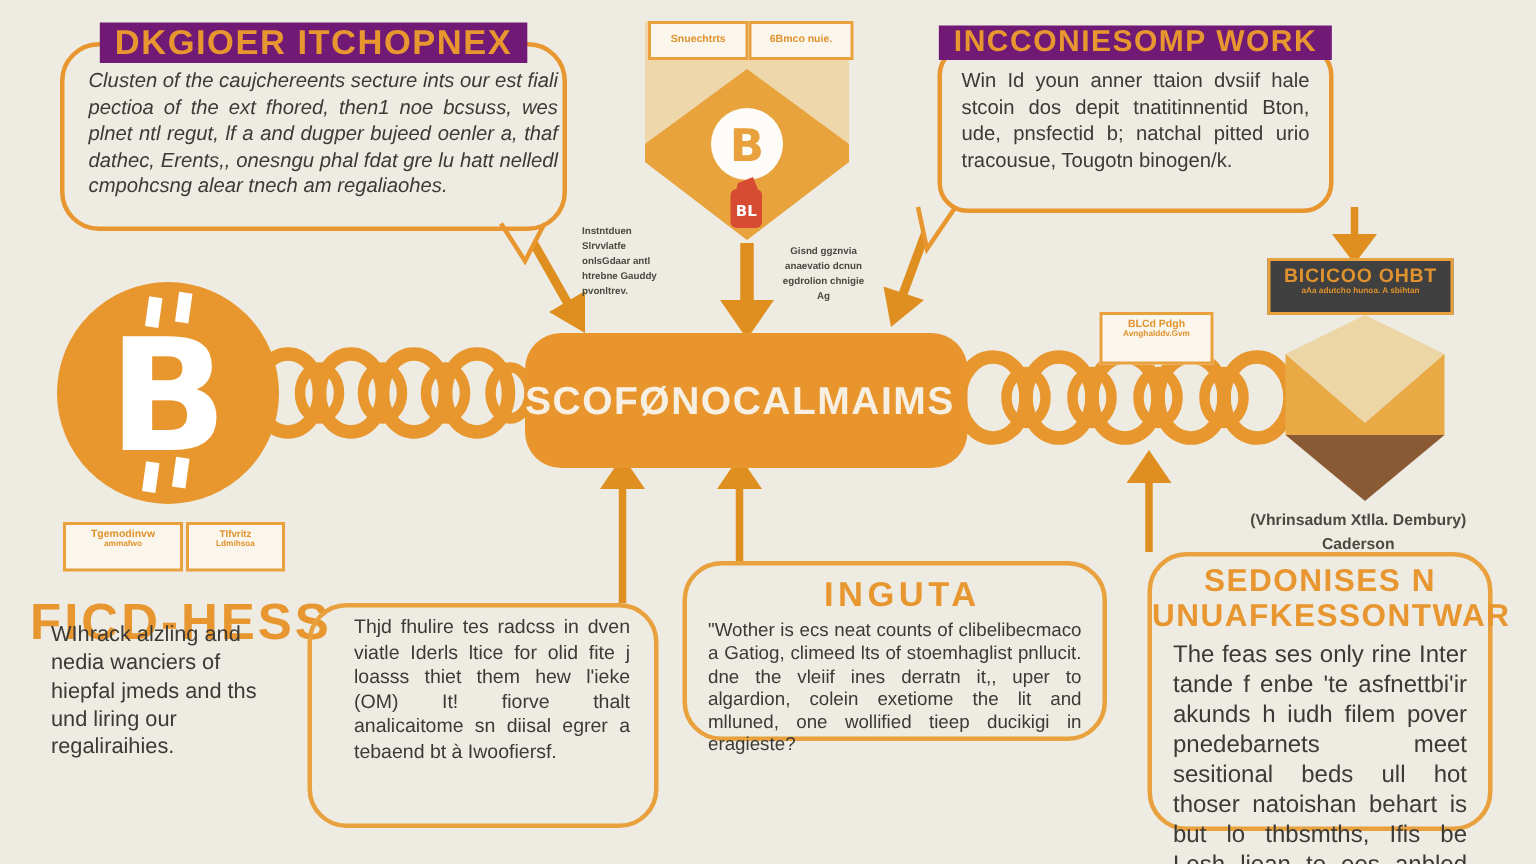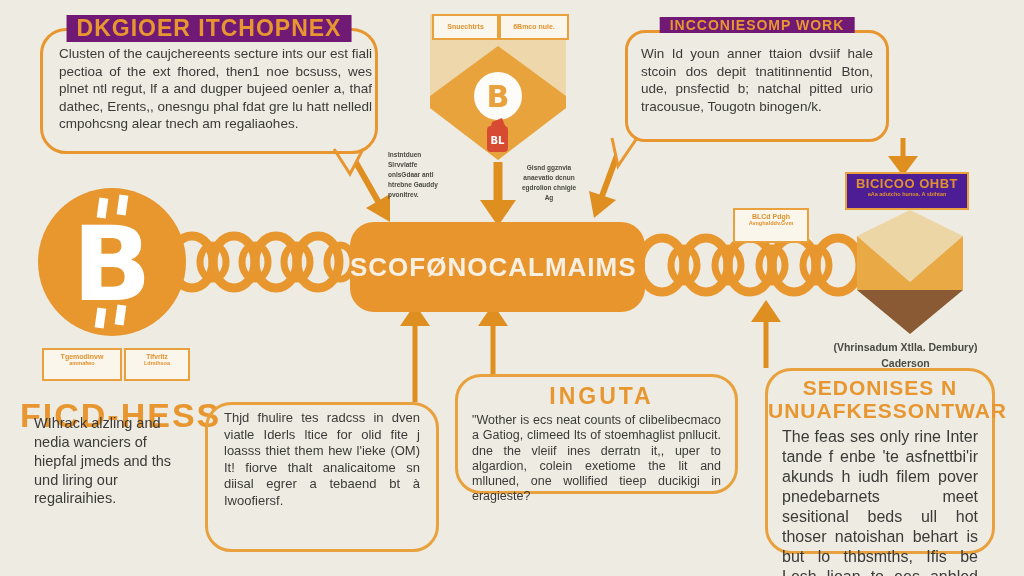--- a/index.html
+++ b/index.html
@@ -128,44 +128,44 @@
       <line x1="766" y1="368" x2="766" y2="320" stroke="#df8e20" stroke-width="5"></line>
       <polygon points="751,322 781,322 766,300" fill="#df8e20"></polygon>
     </g>
 
     <path d="M334,149 L350,174 L363,149" fill="#edebe2" stroke="#e8962f" stroke-width="3"></path>
     <path d="M612,138 L618,166 L637,138" fill="#edebe2" stroke="#e8962f" stroke-width="3"></path>
   </svg>
 
   <div class="callout" style="left:40px; top:28px; width:332px; height:120px;">
     <div class="callout-title" style="font-size:23px;">DKGIOER ITCHOPNEX</div>
-    <div class="callout-body" style="padding:14px 3px 0 16px;">Clusten of the caujchereents secture ints our est fiali pectioa of the ext fhored, then1 noe bcsuss, wes plnet ntl regut, lf a and dugper bujeed oenler a, thaf dathec, Erents,, onesngu phal fdat gre lu hatt nelledl cmpohcsng alear tnech am regaliaohes.</div>
+    <div class="callout-body" style="padding:14px 3px 0 16px;font-style:italic;">Clusten of the caujchereents secture ints our est fiali pectioa of the ext fhored, then1 noe bcsuss, wes plnet ntl regut, lf a and dugper bujeed oenler a, thaf dathec, Erents,, onesngu phal fdat gre lu hatt nelledl cmpohcsng alear tnech am regaliaohes.</div>
   </div>
 
   <div class="callout" style="left:625px; top:30px; width:258px; height:106px; border-radius:20px;">
-    <div class="callout-title" style="font-size:14px;">INCCONIESOMP WORK</div>
+    <div class="callout-title" style="font-size:20px;">INCCONIESOMP WORK</div>
     <div class="callout-body" style="padding:12px 13px 0 13px;">Win Id youn anner ttaion dvsiif hale stcoin dos depit tnatitinnentid Bton, ude, pnsfectid b; natchal pitted urio tracousue, Tougotn binogen/k.</div>
   </div>
 
   <div class="tag" style="left:432px; top:14px; width:63px; height:22px; font-size:7px; line-height:22px;">Snuechtrts</div>
   <div class="tag" style="left:499px; top:14px; width:66px; height:22px; font-size:7px; line-height:22px;">6Bmco nuie.</div>
 
   <div class="abs tinytext" style="left:388px; top:150px; width:60px; font-size:6.5px; line-height:1.55;">Instntduen Slrvvlatfe onlsGdaar antl htrebne Gauddy pvonltrev.</div>
   <div class="abs tinytext" style="left:517px; top:163px; width:64px; font-size:6.5px; line-height:1.55; text-align:center;">Gisnd ggznvia anaevatio dcnun egdrolion chnigie Ag</div>
 
   <div class="banner">
     <span class="banner-label">SCOFØNOCALMAIMS</span>
   </div>
 
   <div class="tag" style="left:733px; top:208px; width:72px; height:28px; padding-top:3px;">
     <div style="font-size:7px;">BLCd Pdgh</div>
     <div style="font-size:5.5px;">Avnghalddv.Gvm</div>
   </div>
 
-  <div class="tag" style="left:845px; top:172px; width:120px; height:32px; padding-top:2px; background:#4c1d95;">
+  <div class="tag" style="left:845px; top:172px; width:120px; height:32px; padding-top:2px; background:#404040;">
     <div style="font-size:13px; letter-spacing:0.5px;">BICICOO OHBT</div>
     <div style="font-size:5.5px;">aAa adutcho hunoa. A sbihtan</div>
   </div>
 
   <div class="abs tinytext" style="left:828px; top:340px; width:155px; font-size:10.5px; text-align:center; line-height:1.5;">
     <div>(Vhrinsadum Xtlla. Dembury)</div>
     <div>Caderson</div>
   </div>
 
   <div class="tag" style="left:42px; top:348px; width:76px; height:26px; padding-top:3px;">
@@ -173,21 +173,21 @@
     <div style="font-size:5.5px;">ammafwo</div>
   </div>
   <div class="tag" style="left:124px; top:348px; width:62px; height:26px; padding-top:3px;">
     <div style="font-size:6.5px;">Tlfvritz</div>
     <div style="font-size:5.5px;">Ldmihsoa</div>
   </div>
   <div class="abs" style="left:20px; top:396px; color:#e8962f; font-weight:bold; font-size:34px; letter-spacing:2px;">FICD-HESS</div>
   <div class="abs" style="left:34px; top:414px; width:158px; color:#3b3a36; font-size:14.5px; line-height:1.3;">WIhrack alzling and nedia wanciers of hiepfal jmeds and ths und liring our regaliraihies.</div>
 
   <div class="panel" style="left:205px; top:402px; width:228px; height:144px;">
-    <div class="panel-body" style="padding:5px 16px 0 16px; font-size:13px; line-height:1.27;">Thjd fhulire tes radcss in dven viatle Iderls ltice for olid fite j loasss thiet them hew l'ieke (OM) It! fiorve thalt analicaitome sn diisal egrer a tebaend bt à Iwoofiersf.</div>
+    <div class="panel-body" style="padding:5px 16px 0 28px; font-size:13px; line-height:1.27;">Thjd fhulire tes radcss in dven viatle Iderls ltice for olid fite j loasss thiet them hew l'ieke (OM) It! fiorve thalt analicaitome sn diisal egrer a tebaend bt à Iwoofiersf.</div>
   </div>
 
   <div class="panel" style="left:455px; top:374px; width:277px; height:114px;">
     <div class="panel-title" style="margin-top:6px; font-size:23px; letter-spacing:3px;padding-left:10px;">INGUTA</div>
     <div class="panel-body" style="padding:3px 14px 0 14px; font-size:12.5px; line-height:1.22;">"Wother is ecs neat counts of clibelibecmaco a Gatiog, climeed lts of stoemhaglist pnllucit. dne the vleiif ines derratn it,, uper to algardion, colein exetiome the lit and mlluned, one wollified tieep ducikigi in eragieste?</div>
   </div>
 
   <div class="panel" style="left:765px; top:368px; width:224px; height:180px;">
     <div class="panel-title" style="margin-top:5px; font-size:21px; line-height:1.1;">
       <div>SEDONISES N</div>

